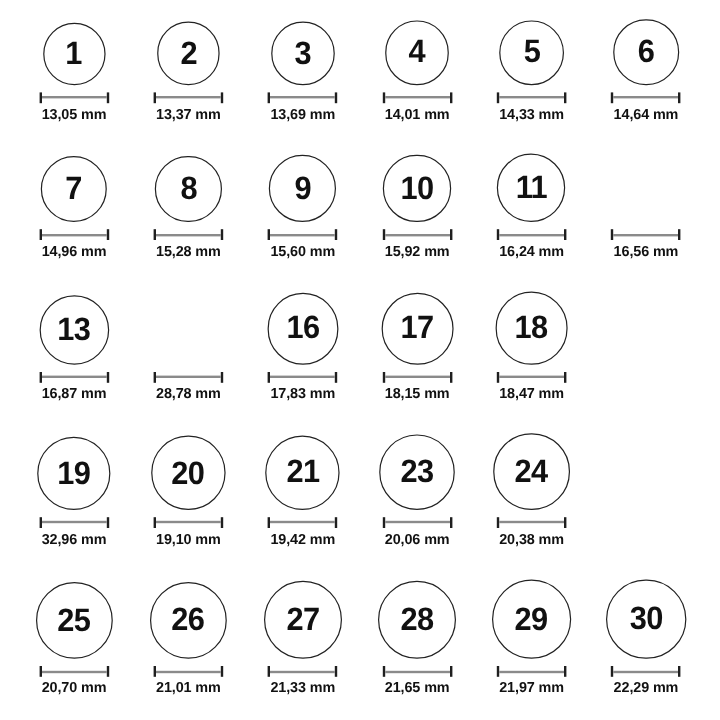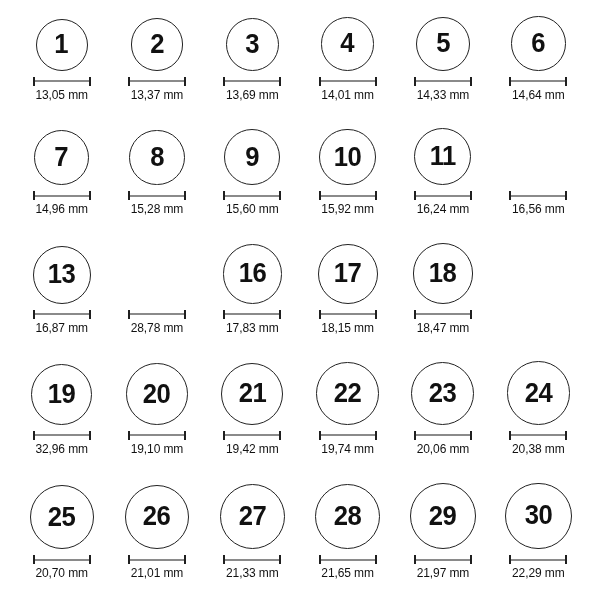--- a/index.html
+++ b/index.html
@@ -49,21 +49,21 @@
     position: relative;
   }
   .measure::after {
     content: "";
     position: absolute;
     left: 0; right: 0; top: 3.5px; height: 2px;
     background: var(--measure-line, #8a8a8a);
   }
   .label {
     margin-top: 2px;
-    font-weight: normal;
+    font-weight: bold;
     font-size: 12px;
     letter-spacing: -0.1px;
     color: var(--label-color, #111111);
     white-space: nowrap;
   }
 </style>
 </head>
 <body>
 
 <div class="grid">
@@ -202,27 +202,20 @@
         <div class="label">19,10 mm</div>
       </div>
       <div class="cell">
         <div class="circle" style="width:62px;height:62px">
           <span class="num">21</span>
         </div>
         <div class="measure"></div>
         <div class="label">19,42 mm</div>
       </div>
       <div class="cell">
-        <div class="circle" style="width:62.5px;height:62.5px">
-          <span class="num">22</span>
-        </div>
-        <div class="measure"></div>
-        <div class="label">19,74 mm</div>
-      </div>
-      <div class="cell">
         <div class="circle" style="width:63px;height:63px">
           <span class="num">23</span>
         </div>
         <div class="measure"></div>
         <div class="label">20,06 mm</div>
       </div>
       <div class="cell">
         <div class="circle" style="width:63.5px;height:63.5px">
           <span class="num">24</span>
         </div>

